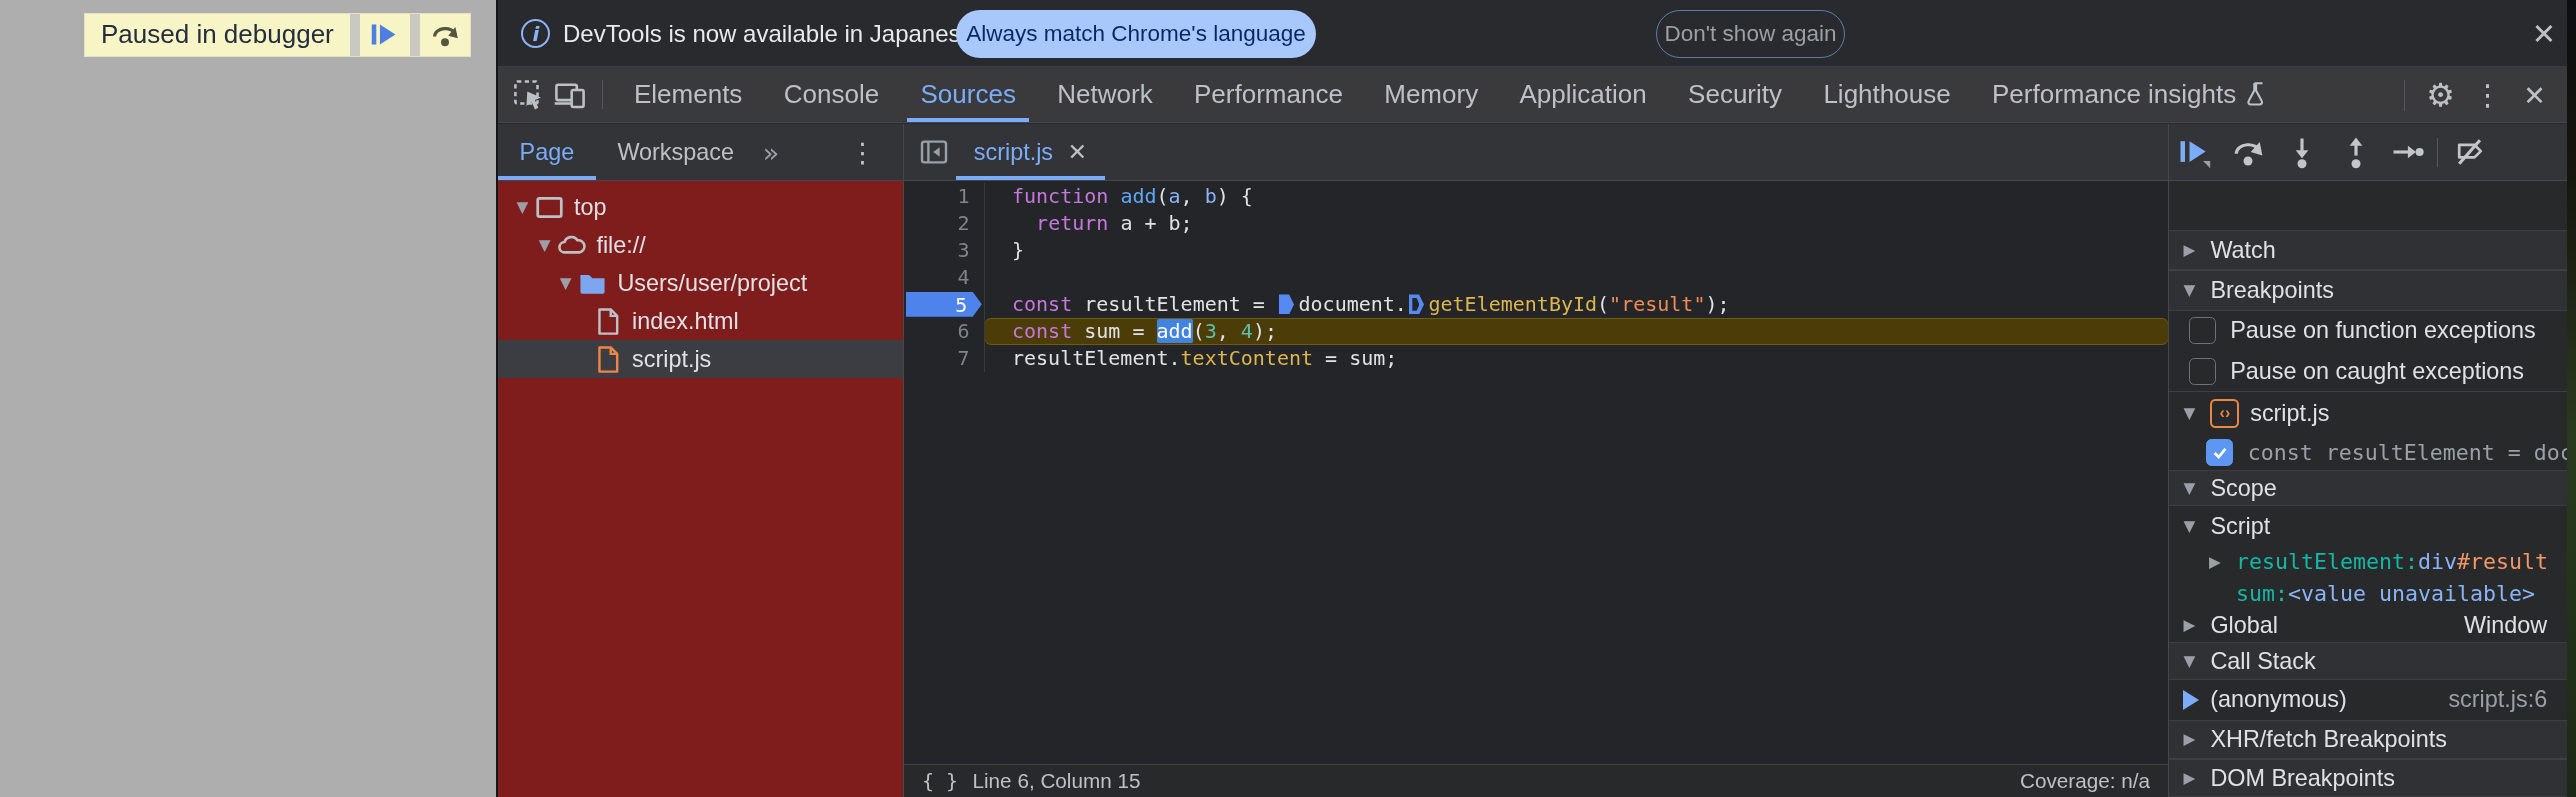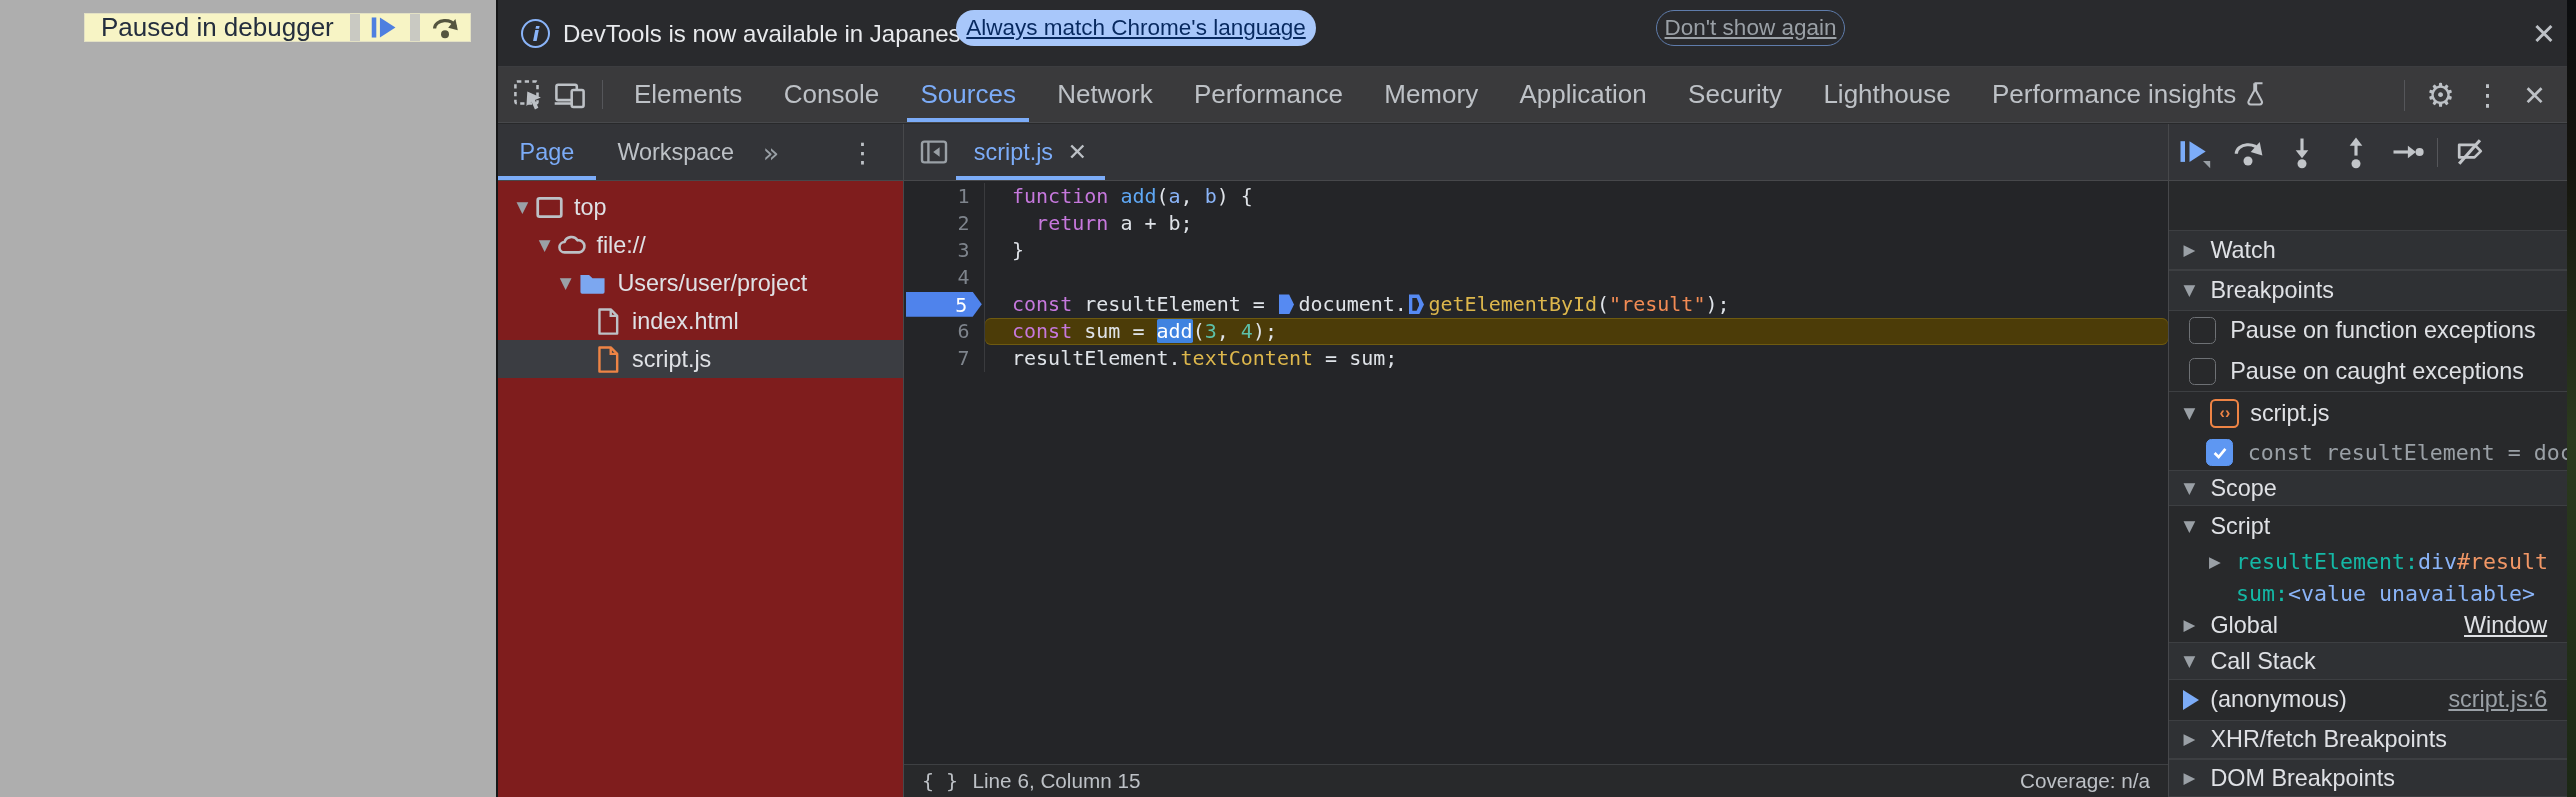--- a/index.html
+++ b/index.html
@@ -1,33 +1,33 @@
 <!DOCTYPE html>
 <html style="font-size:14.4px"><head>
 <meta charset="utf-8">
 <style>
   * { margin:0; padding:0; box-sizing:border-box; }
   html,body { width:2576px; height:797px; overflow:hidden; }
   body { background:#aeaeae; position:relative; font-family:"Liberation Sans", sans-serif; }
   .glyph { font-family:"DejaVu Sans", sans-serif; }
 
   
-  .paused-overlay { position:absolute; left:84px; top:12.6px; height:29px; display:flex; border:1.8px solid #e3e1c4; background:#c9c9c2; gap:10px; z-index:5; }
+  .paused-overlay { position:absolute; left:84px; top:12.6px; height:44px; display:flex; border:1.8px solid #e3e1c4; background:#c9c9c2; gap:10px; z-index:5; }
   .paused-overlay .seg { background:#f7f4c5; display:flex; align-items:center; }
   .paused-overlay .seg.label { padding:0 16px; color:#242e3e; font-size:26px; }
   .paused-overlay .seg.btn { width:50px; justify-content:center; cursor:pointer; }
 
   
   .devtools { position:absolute; left:496px; top:0; width:2071px; height:797px; background:#28292b; border-left:2.7px solid #151617; color:#dfe1e5; }
 
   
   .infobar { position:relative; height:67px; background:#292a2d; border-bottom:0.9px solid #3c3d40; }
   .infobar .info-icon { position:absolute; left:23.4px; top:19px; width:29px; height:29px; border:2.7px solid #8ab4f8; border-radius:50%; color:#8ab4f8; font-size:20px; font-weight:bold; display:flex; align-items:center; justify-content:center; font-style:italic; }
   .infobar .msg { position:absolute; left:65px; top:0; height:67px; display:flex; align-items:center; font-size:24px; color:#e8eaed; }
-  .pill { position:absolute; top:10px; height:36px; border-radius:24px; display:flex; align-items:center; justify-content:center; font-size:22.5px; cursor:pointer; white-space:nowrap;text-decoration:underline; }
+  .pill { position:absolute; top:10px; height:48px; border-radius:24px; display:flex; align-items:center; justify-content:center; font-size:22.5px; cursor:pointer; white-space:nowrap; }
   .pill.filled { background:#a8c7fa; color:#07295f; }
   .pill.b1 { left:458px; width:360px; }
   .pill.b2 { left:832px; width:307px; }
   .pill.outline { left:1158px; width:189px; border:1.8px solid #5f7cab; color:#9aa0a6; background:transparent; }
   .infobar .close { position:absolute; left:2028px; top:16px; width:36px; height:36px; color:#bdc1c6; font-size:29px; display:flex; align-items:center; justify-content:center; cursor:pointer; }
 
   
   .toolbar { position:relative; height:56px; background:#3a3a3c; border-bottom:0.9px solid #47484b; display:flex; align-items:stretch; }
   .tb-icon { width:41px; display:flex; align-items:center; justify-content:center; cursor:pointer; }
   .tb-icon.first { margin-left:10.8px; }
@@ -81,21 +81,21 @@
 
   
   .sidebar-right { width:399px; background:#28292b; border-left:0.9px solid #47484b; display:flex; flex-direction:column; position:relative; }
   .controls { justify-content:flex-start; }
   .ctrl { position:absolute; top:10px; width:36px; height:36px; cursor:pointer; }
   .ctrl-divider { position:absolute; left:268px; top:13.5px; width:0.9px; height:29px; background:#55565a; }
   .sec-spacer { height:50px; }
   .srow { display:flex; align-items:center; padding:0 14.4px; font-size:23.4px; color:#dfe1e5; white-space:nowrap; overflow:hidden; }
   .srow .caret { width:27px; flex:0 0 27px; font-size:15.3px; color:#9aa0a6; }
   .srow.header { background:#2f3134; border-top:0.9px solid #3d3f42; border-bottom:0.9px solid #3d3f42; }
-  .srow .right { margin-left:auto; padding-right:5.4px;text-decoration:underline; }
+  .srow .right { margin-left:auto; padding-right:5.4px; }
   .cbx { width:27px; height:27px; border:1.8px solid #6e7175; border-radius:5.4px; margin:0 14.4px 0 5.4px; flex:0 0 27px; cursor:pointer; }
   .cbx.checked { background:#5e97f2; border-color:#5e97f2; display:flex; align-items:center; justify-content:center; }
   .js-badge { width:29px; height:29px; border:2.7px solid #ee8445; border-radius:5.4px; margin-right:10.8px; flex:0 0 29px; display:flex; align-items:center; justify-content:center; color:#ee8445; font-size:16px; letter-spacing:0; font-weight:bold; }
   .mono { font-family:"DejaVu Sans Mono","Liberation Mono",monospace; font-size:21.6px; }
   .c-name { color:#14b8a6; } .c-val { color:#8ab4f8; } .c-orange { color:#f29766; } .c-dim { color:#9aa0a6; }
   .cs-arrow { width:0; height:0; border-left:16px solid #7cacf8; border-top:10px solid transparent; border-bottom:10px solid transparent; margin-right:10.8px; flex:0 0 16px; }
 
   .desktop-strip { position:absolute; right:0; top:0; width:9px; height:797px; background:linear-gradient(#0c0e10 0%, #15140e 20%, #2b3a1e 55%, #1c2815 100%); }
   svg { display:block; }
 </style>

